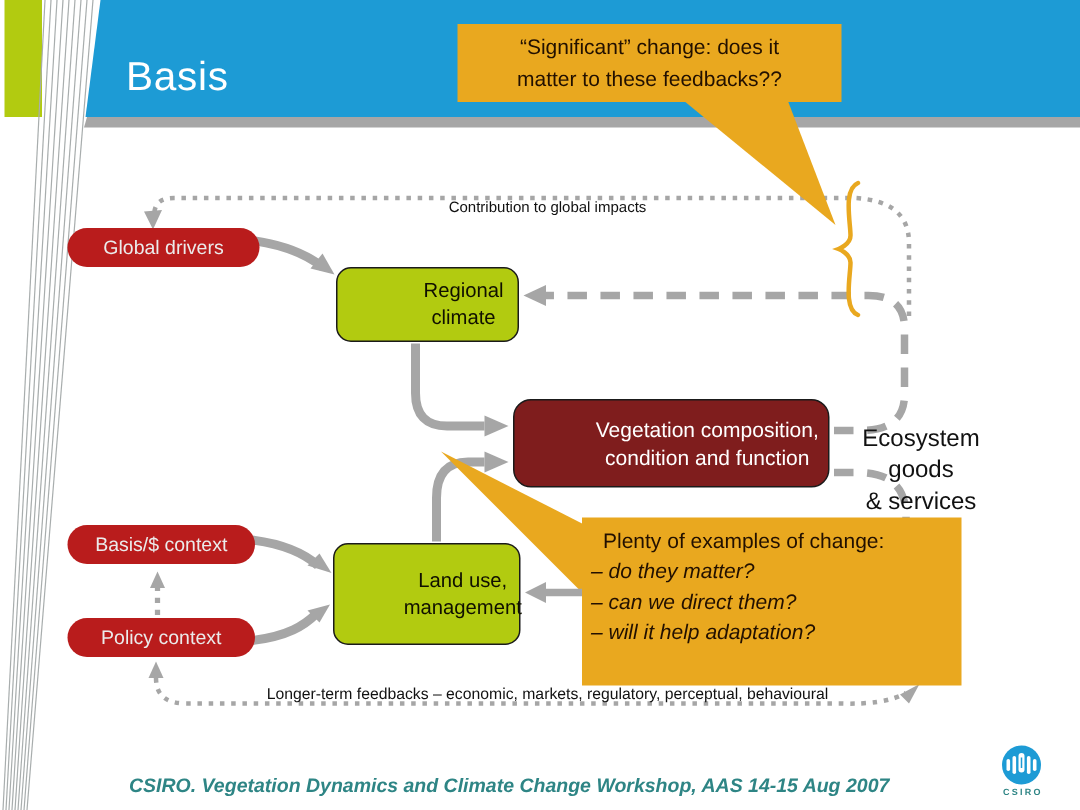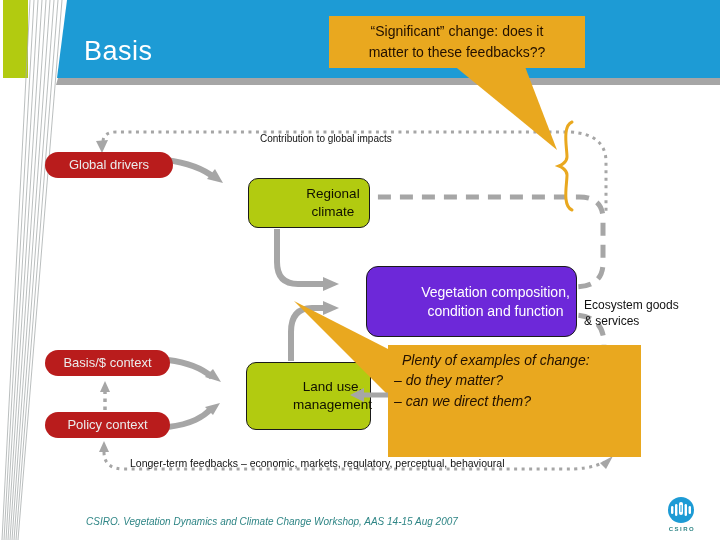--- a/index.html
+++ b/index.html
@@ -4,62 +4,62 @@
 <style>
   html,body{margin:0;padding:0;background:#888;}
   .slide{
     position:relative;width:720px;height:540px;background:#ffffff;
     overflow:hidden;font-family:"Liberation Sans",sans-serif;
   }
   .layer{position:absolute;left:0;top:0;width:720px;height:540px;}
   .base{z-index:2;}
   .overlay{z-index:5;pointer-events:none;}
   .abs{position:absolute;box-sizing:border-box;}
-  .pre{white-space:pre-line;margin-left:24px;}
+  .pre{white-space:pre-line;}
   .slide-title{
     z-index:3;left:84px;top:36px;font-size:27px;color:#ffffff;
     letter-spacing:0.5px;
   }
   .callout{
     z-index:6;background:#e9a81f;color:#221000;text-align:center;
   }
   .callout-top{
     left:305px;top:16px;width:256px;height:52px;font-size:14px;line-height:1.5;
     display:flex;align-items:center;justify-content:center;
   }
   .callout-examples{
     left:388px;top:345px;width:253px;height:112px;text-align:left;
     font-size:14px;line-height:1.45;padding:5px 4px 5px 0;
   }
-  .callout-examples .hd{padding-left:14px;font-style:italic;}
+  .callout-examples .hd{padding-left:14px;}
   .callout-examples .it{padding-left:6px;font-style:italic;}
-  .small-label{z-index:3;color:#111111;text-align:left;}
+  .small-label{z-index:3;color:#111111;text-align:center;}
   .contribution{left:260px;top:133px;width:210px;font-size:10px;}
   .longer{left:130px;top:457px;width:470px;font-size:10.5px;}
-  .eco{left:560px;top:298px;width:108px;font-size:12px;line-height:1.3;}
+  .eco{left:560px;top:283px;width:108px;font-size:16px;line-height:1.3;}
   .pill{
     z-index:3;background:#b91c1c;color:#ebebeb;border-radius:13px;
     height:26px;line-height:26px;text-align:center;font-size:13px;
   }
   .pill-global{left:45px;top:152px;width:128px;}
   .pill-social{left:45px;top:350px;width:125px;}
   .pill-policy{left:45px;top:412px;width:125px;}
   .node{
     z-index:3;border:1.3px solid #1a1a1a;text-align:center;
     display:flex;align-items:center;justify-content:center;line-height:1.35;padding-left:48px;
   }
   .node-green{background:#b2cb10;color:#101000;border-radius:10px;font-size:13.5px;}
   .node-regional{left:224px;top:178px;width:122px;height:50px;}
   .node-landuse{left:222px;top:362px;width:125px;height:68px;}
   .node-vegetation{
-    left:342px;top:266px;width:211px;height:71px;background:#6d28d9;color:#ffffff;
+    left:342px;top:266px;width:211px;height:59px;background:#7f1d1d;color:#ffffff;
     border-radius:12px;font-size:14px;
   }
   .footer{
-    z-index:3;left:86px;top:516px;font-size:10px;font-style:italic;font-weight:normal;
+    z-index:3;left:86px;top:516px;font-size:13px;font-style:italic;font-weight:bold;
     color:#2e8585;
     text-align:center;
   }
   .logo{z-index:3;left:664px;top:494px;width:36px;height:42px;text-align:center;}
   .logo-text{
     position:absolute;left:0;top:32px;width:36px;font-size:6px;font-weight:bold;
     color:#2e8585;letter-spacing:1.5px;text-align:center;
   }
 </style>
 </head>
@@ -149,20 +149,21 @@
 climate</div>
   <div class="abs node node-green node-landuse pre">Land use,
 management</div>
   <div class="abs node node-vegetation pre">Vegetation composition,
 condition and function</div>
 
   <div class="abs callout callout-examples">
     <div class="hd">Plenty of examples of change:</div>
     <div class="it">– do they matter?</div>
     <div class="it">– can we direct them?</div>
+    <div class="it">– will it help adaptation?</div>
   </div>
 
   <svg class="overlay layer" viewBox="0 0 720 540" xmlns="http://www.w3.org/2000/svg">
     <polygon points="452,64 524,64 557,150" fill="#e9a81f"></polygon>
     <path d="M572,122 C562,126 567,148 567,157 C567,163 559,166 559,166 C559,166 567,169 567,175 C567,184 562,206 572,210" stroke="#e9a81f" stroke-width="3" fill="none" stroke-linecap="round"></path>
     <polygon points="390,350 390,397 294,301" fill="#e9a81f"></polygon>
     <line x1="600" y1="395" x2="364" y2="395" stroke="#a6a6a6" stroke-width="5"></line>
     <polygon points="364,388 364,402 350,395" fill="#a6a6a6"></polygon>
   </svg>
 

